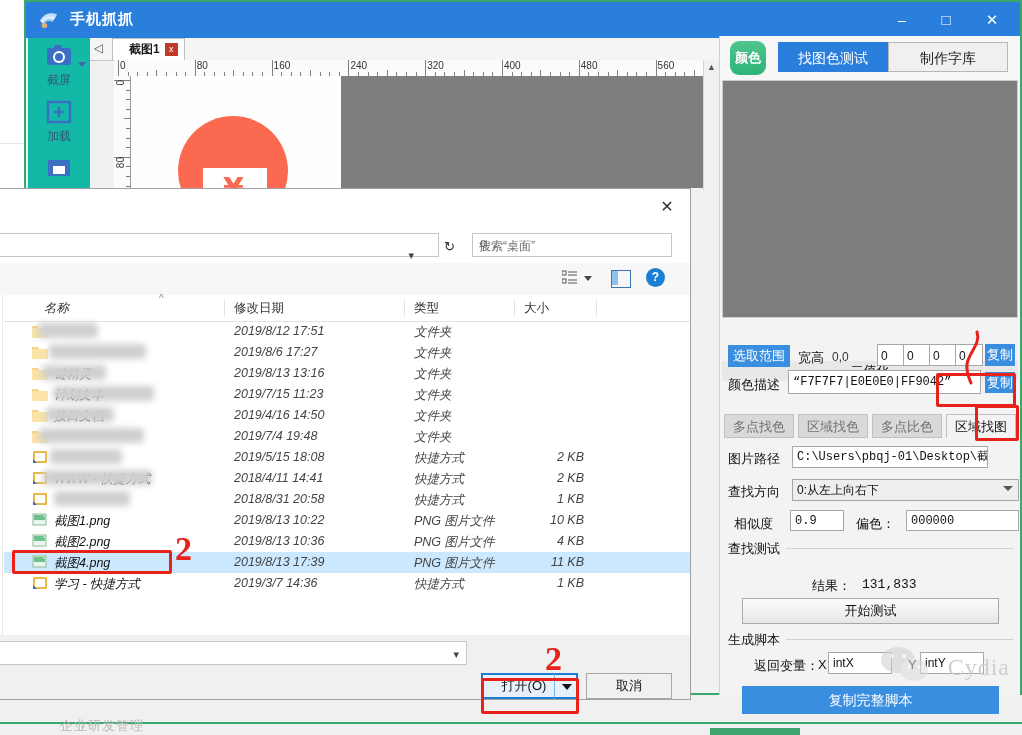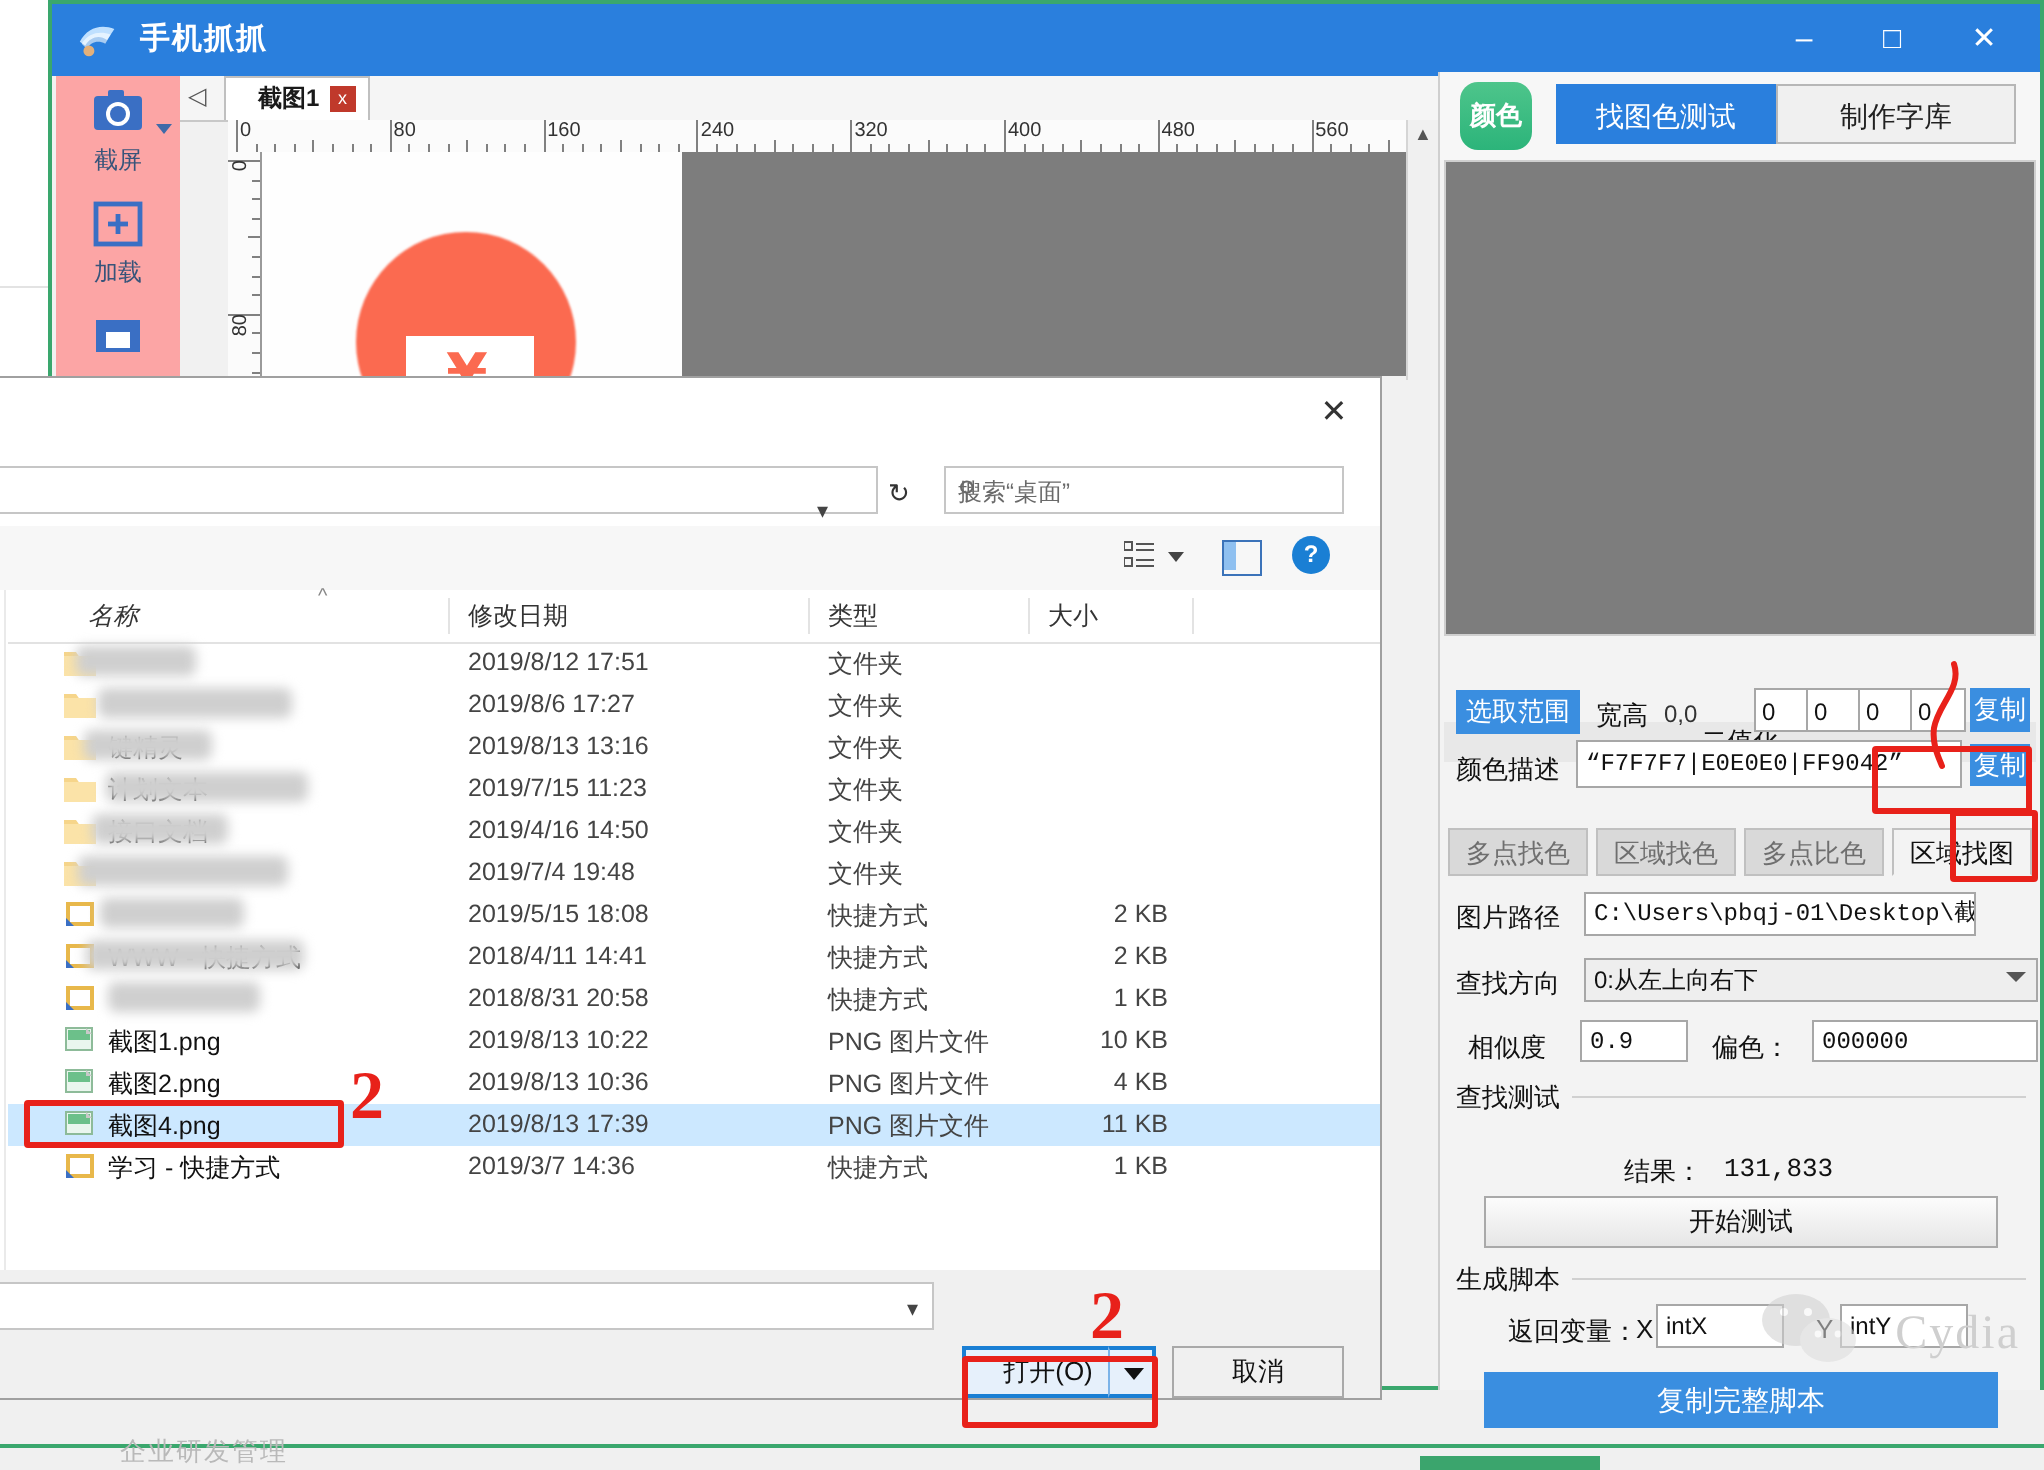--- a/index.html
+++ b/index.html
@@ -18,21 +18,21 @@
 
   
   .app{position:absolute;left:24px;top:0;width:998px;height:695px;background:#f1f1f1;border:2px solid #3aa76d;box-sizing:border-box;}
   .titlebar{position:absolute;left:0;top:0;right:0;height:36px;background:#2a7fdd;}
   .tb-icon{position:absolute;left:12px;top:8px;width:22px;height:20px;}
   .tb-title{position:absolute;left:44px;top:8px;font-size:15px;color:#fff;font-weight:bold;letter-spacing:1px;}
   .wb{position:absolute;top:4px;width:44px;height:28px;color:#fff;font-size:15px;line-height:28px;text-align:center;cursor:default;}
   .wb-min{right:96px;} .wb-max{right:52px;} .wb-close{right:6px;}
 
   
-  .ltool{position:absolute;left:2px;top:36px;width:62px;height:160px;background:#fca5a5;}
+  .ltool{position:absolute;left:2px;top:36px;width:62px;height:160px;background:#14b8a6;}
   .ltool-item{position:absolute;width:62px;text-align:center;}
   .ltool-lbl{font-size:12px;color:#37547a;margin-top:1px;}
   .caret-sm{position:absolute;right:4px;top:18px;width:0;height:0;border-left:4px solid transparent;border-right:4px solid transparent;border-top:5px solid #3f6aa8;}
 
   
   .tabstrip{position:absolute;left:64px;top:36px;right:300px;height:22px;background:#f5f5f5;border-bottom:1px solid #c8c8c8;}
   .tab-arrow{position:absolute;left:4px;top:3px;font-size:12px;color:#555;}
   .tab{position:absolute;left:22px;top:0;height:21px;background:#ffffff;border:1px solid #c0c0c0;border-bottom:none;padding:0 6px 0 16px;
        line-height:21px;font-size:12px;color:#1a1a1a;font-weight:bold;}
   .tab:before{content:"";position:absolute;left:0;top:0;width:0;height:0;border-bottom:21px solid #ffffff;border-left:12px solid transparent;}
@@ -103,21 +103,21 @@
 
   .dlg-body{position:absolute;left:0;top:106px;width:696px;height:340px;background:#fff;}
   .navpane{position:absolute;left:0;top:0;width:8px;height:340px;background:#fff;border-right:1px solid #eaeaea;}
   .nav-scroll{position:absolute;left:-8px;top:0;width:16px;height:340px;background:#f0f0f0;}
 
   .colhdr{position:absolute;left:10px;top:0;width:686px;height:26px;background:#fff;border-bottom:1px solid #e2e2e2;}
   .colhdr div.ch{position:absolute;top:5px;font-size:12.5px;color:#333;}
   .colsep{position:absolute;top:4px;width:1px;height:18px;background:#e3e3e3;}
   .sortmark{position:absolute;left:155px;top:-2px;font-size:10px;color:#888;}
 
-  .flist{position:absolute;left:10px;top:26px;width:686px;height:314px;}
+  .flist{position:absolute;left:10px;top:26px;width:686px;height:314px;font-style:italic;}
   .frow{position:absolute;left:0;width:686px;height:21px;}
   .frow.sel{background:#cce8ff;}
   .f-ic{position:absolute;left:28px;top:3px;width:16px;height:14px;}
   .f-name{position:absolute;left:50px;top:3px;font-size:12.5px;color:#111;}
   .f-date{position:absolute;left:230px;top:3px;font-size:12.5px;color:#444;}
   .f-type{position:absolute;left:410px;top:3px;font-size:12.5px;color:#444;}
   .f-size{position:absolute;left:520px;width:60px;text-align:right;top:3px;font-size:12.5px;color:#444;}
   .blurbar{position:absolute;background:#cfcfcf;filter:blur(3px);border-radius:4px;}
 
   .dlg-footer{position:absolute;left:0;top:446px;width:696px;height:64px;background:#f0f0f0;}

